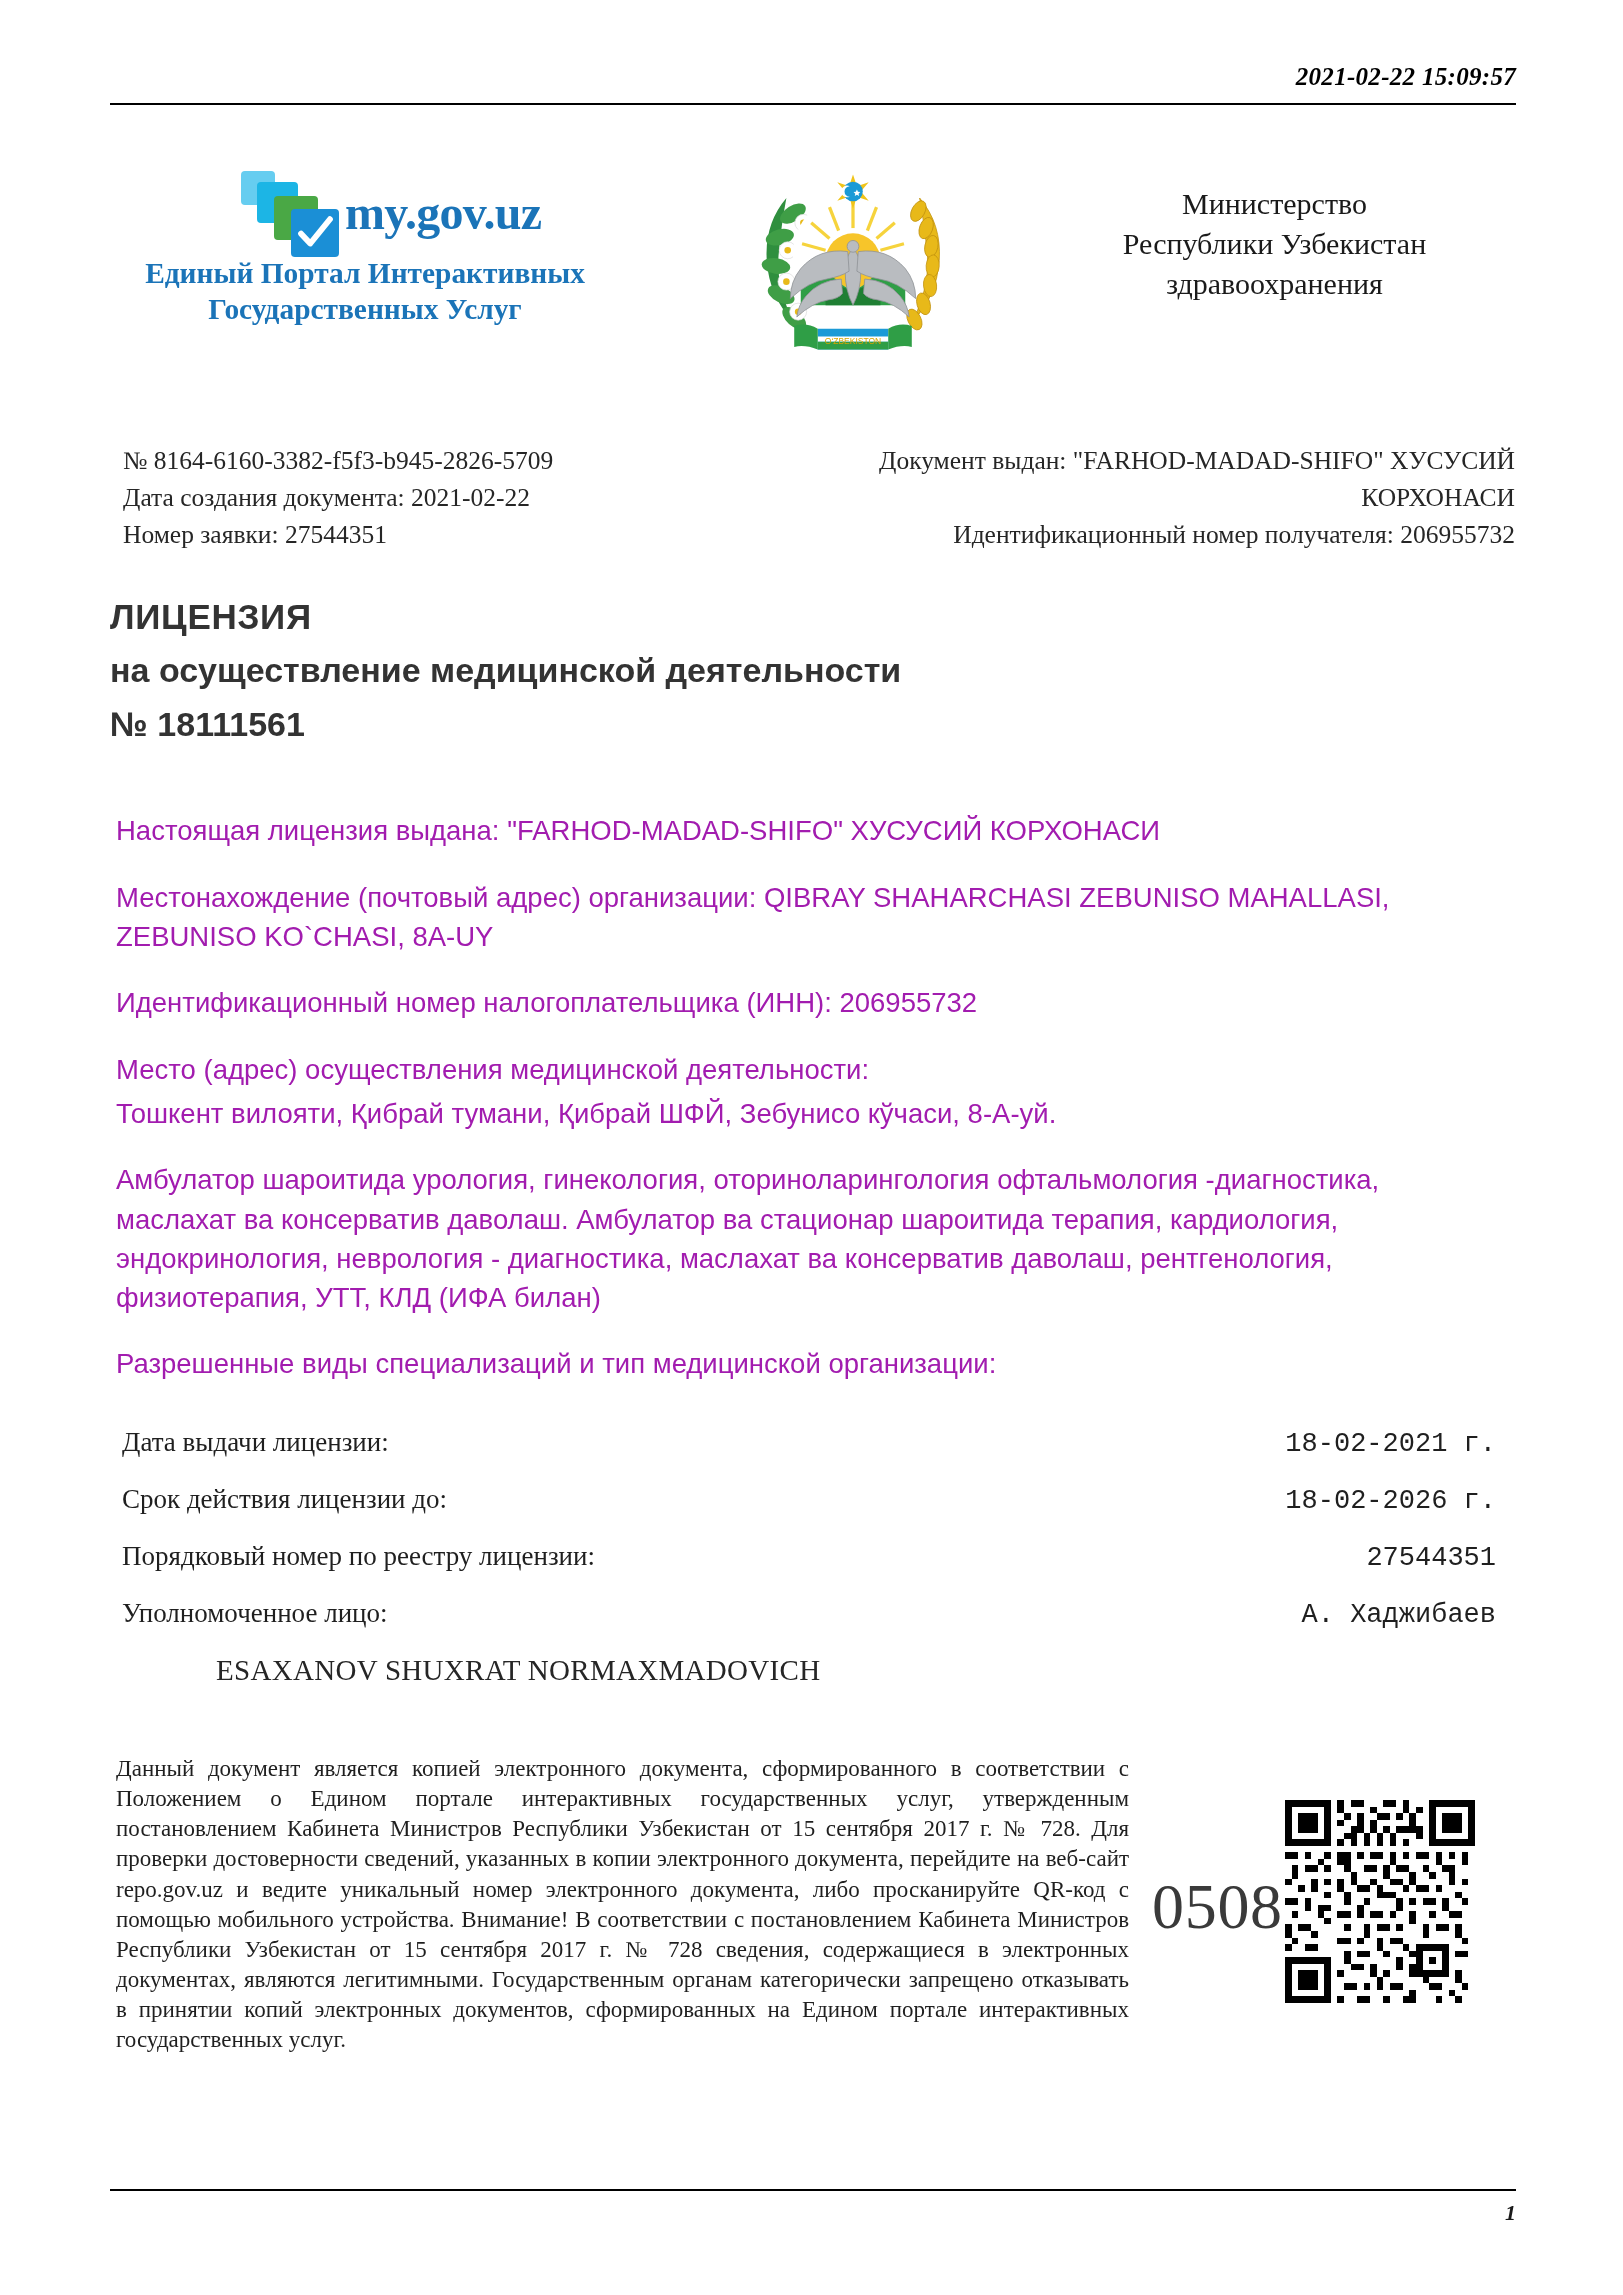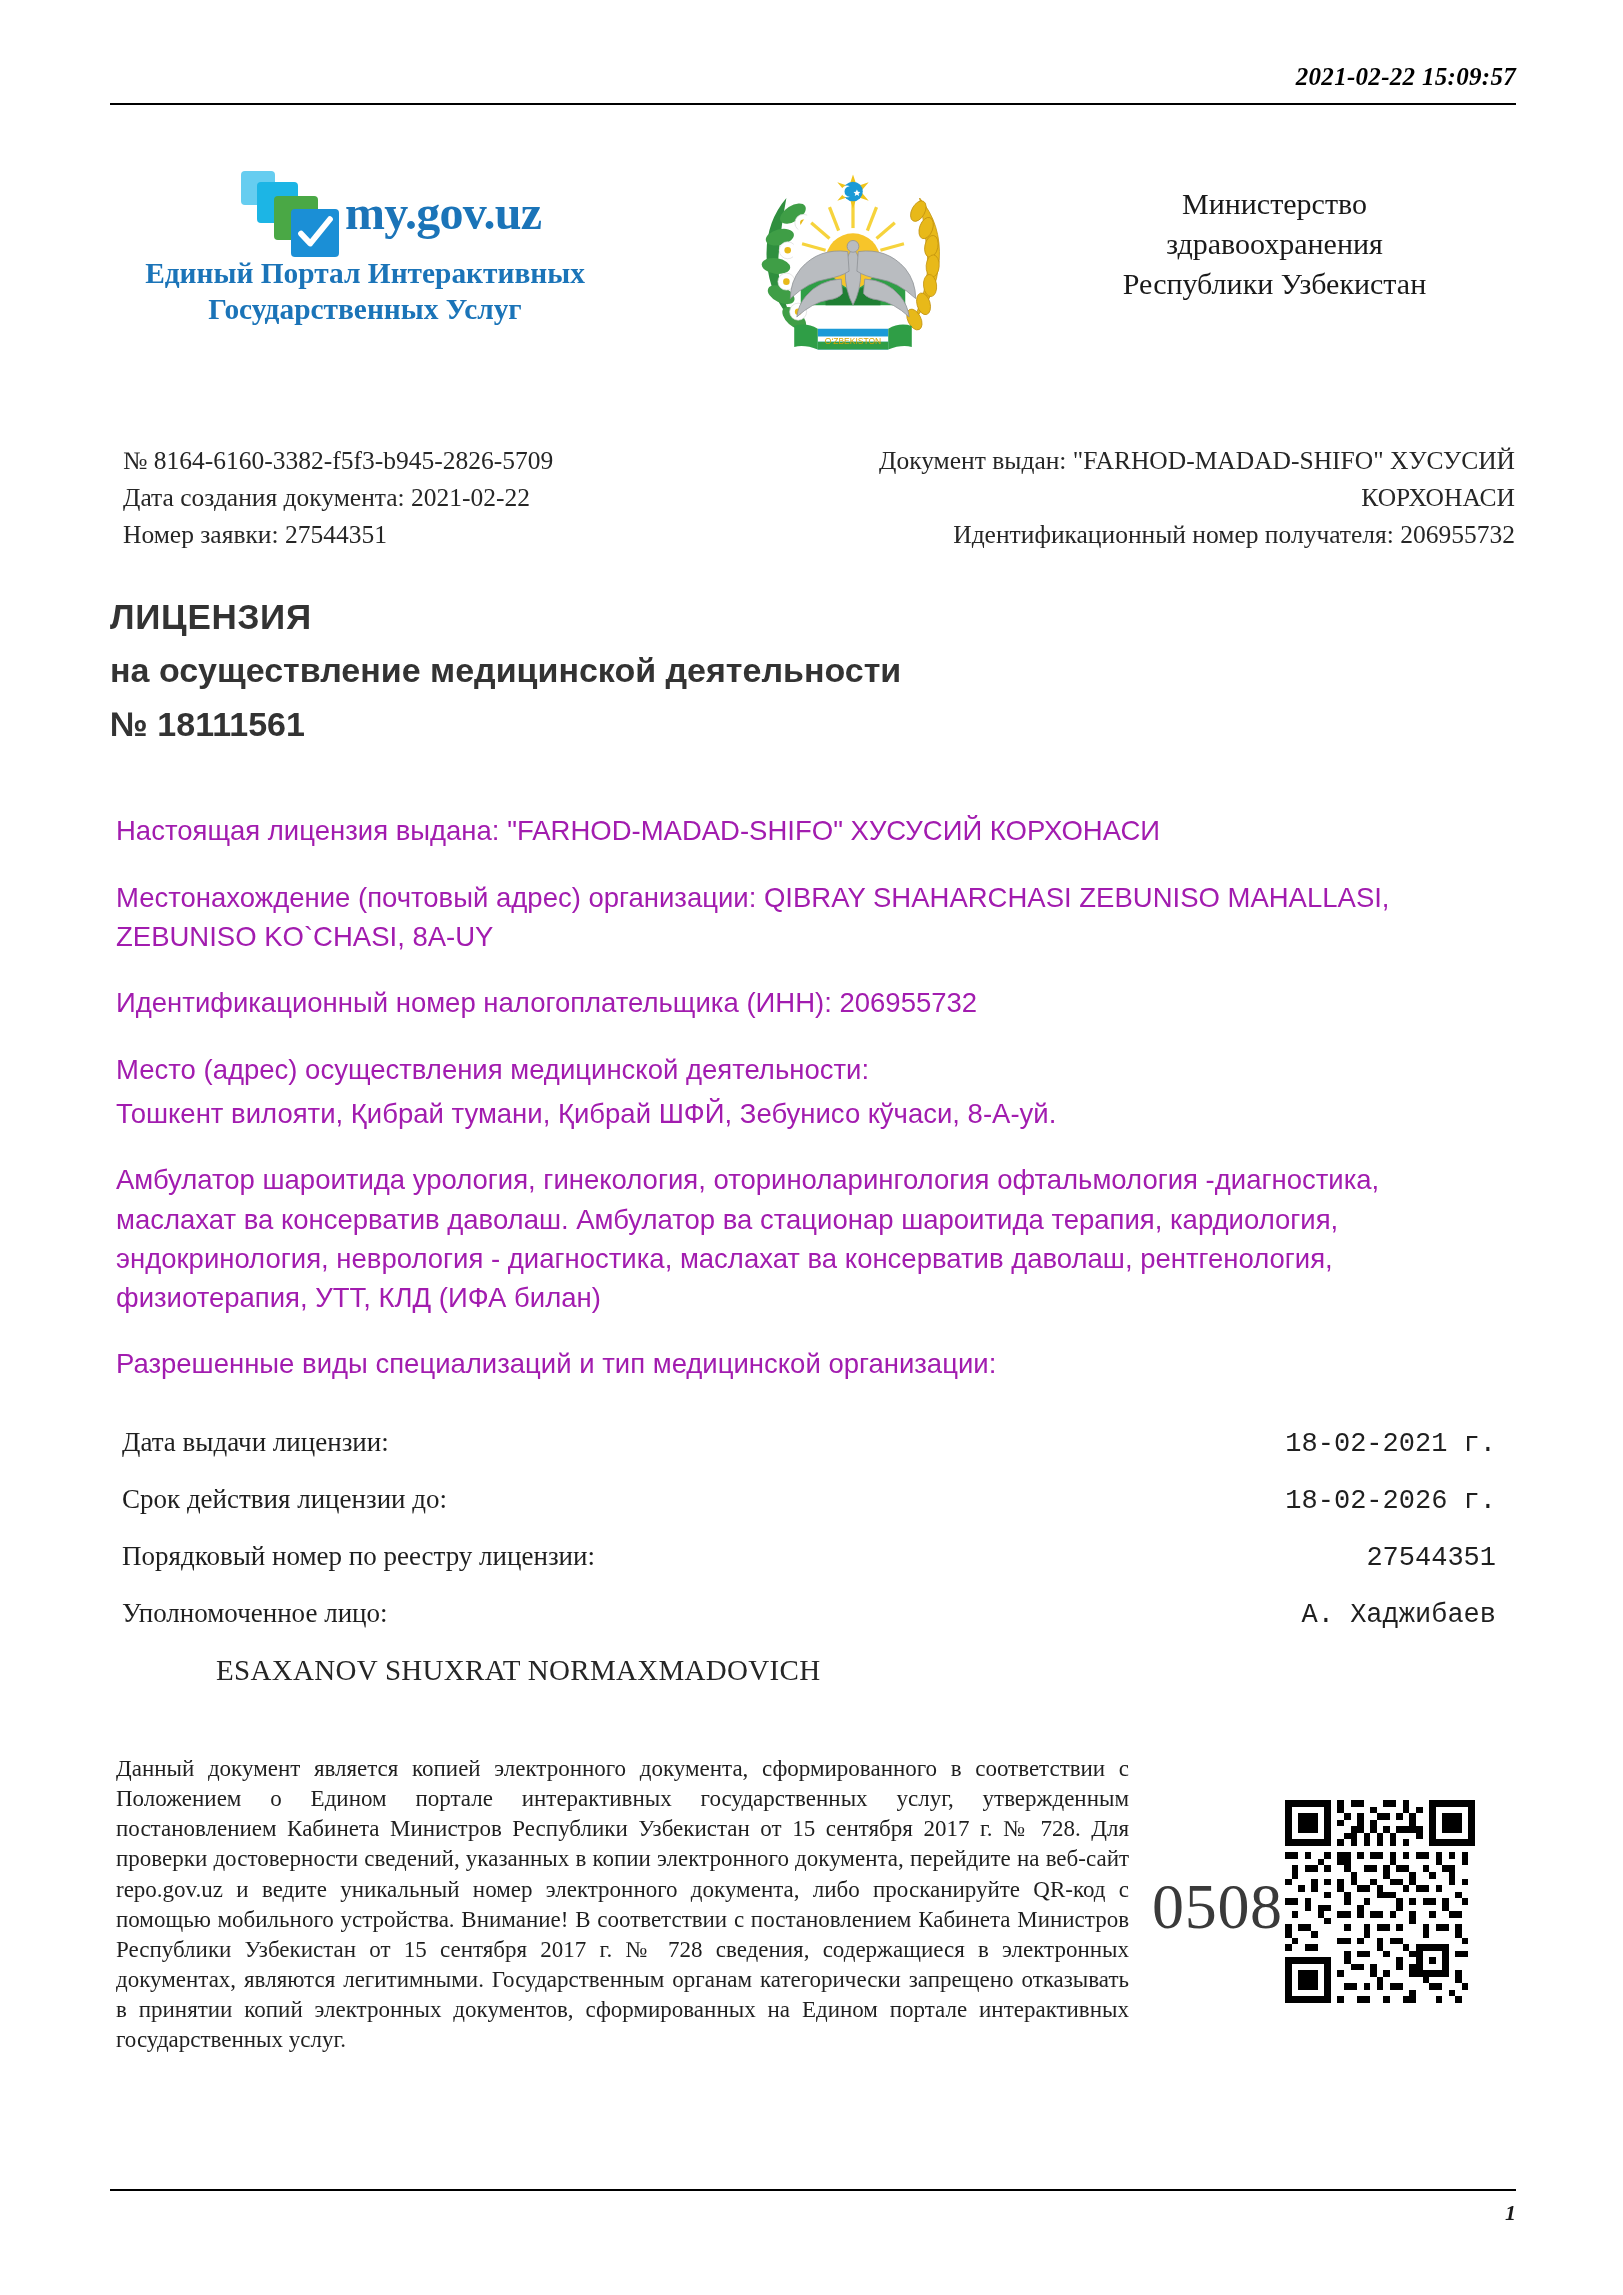--- a/index.html
+++ b/index.html
@@ -377,22 +377,22 @@
           <path d="M96 292 l108 0 l0 12 l-108 0 z" fill="#2f9e46"></path>
           <path d="M60 268 q18 -6 36 4 l0 32 q-20 -8 -36 -4 z" fill="#2f9e46"></path>
           <path d="M240 268 q-18 -6 -36 4 l0 32 q20 -8 36 -4 z" fill="#2f9e46"></path>
           <text x="150" y="296" font-size="13" fill="#d8a400" text-anchor="middle" font-family="Liberation Sans, sans-serif">O‘ZBEKISTON</text>
         </g>
       </svg>
     </div>
 
     <div class="ministry">
       <div>Министерство</div>
+      <div>Республики Узбекистан</div>
       <div>здравоохранения</div>
-      <div>Республики Узбекистан</div>
     </div>
   </div>
 
   <div class="meta-left">
     <div>№ 8164-6160-3382-f5f3-b945-2826-5709</div>
     <div>Дата создания документа: 2021-02-22</div>
     <div>Номер заявки: 27544351</div>
   </div>
 
   <div class="meta-right">

